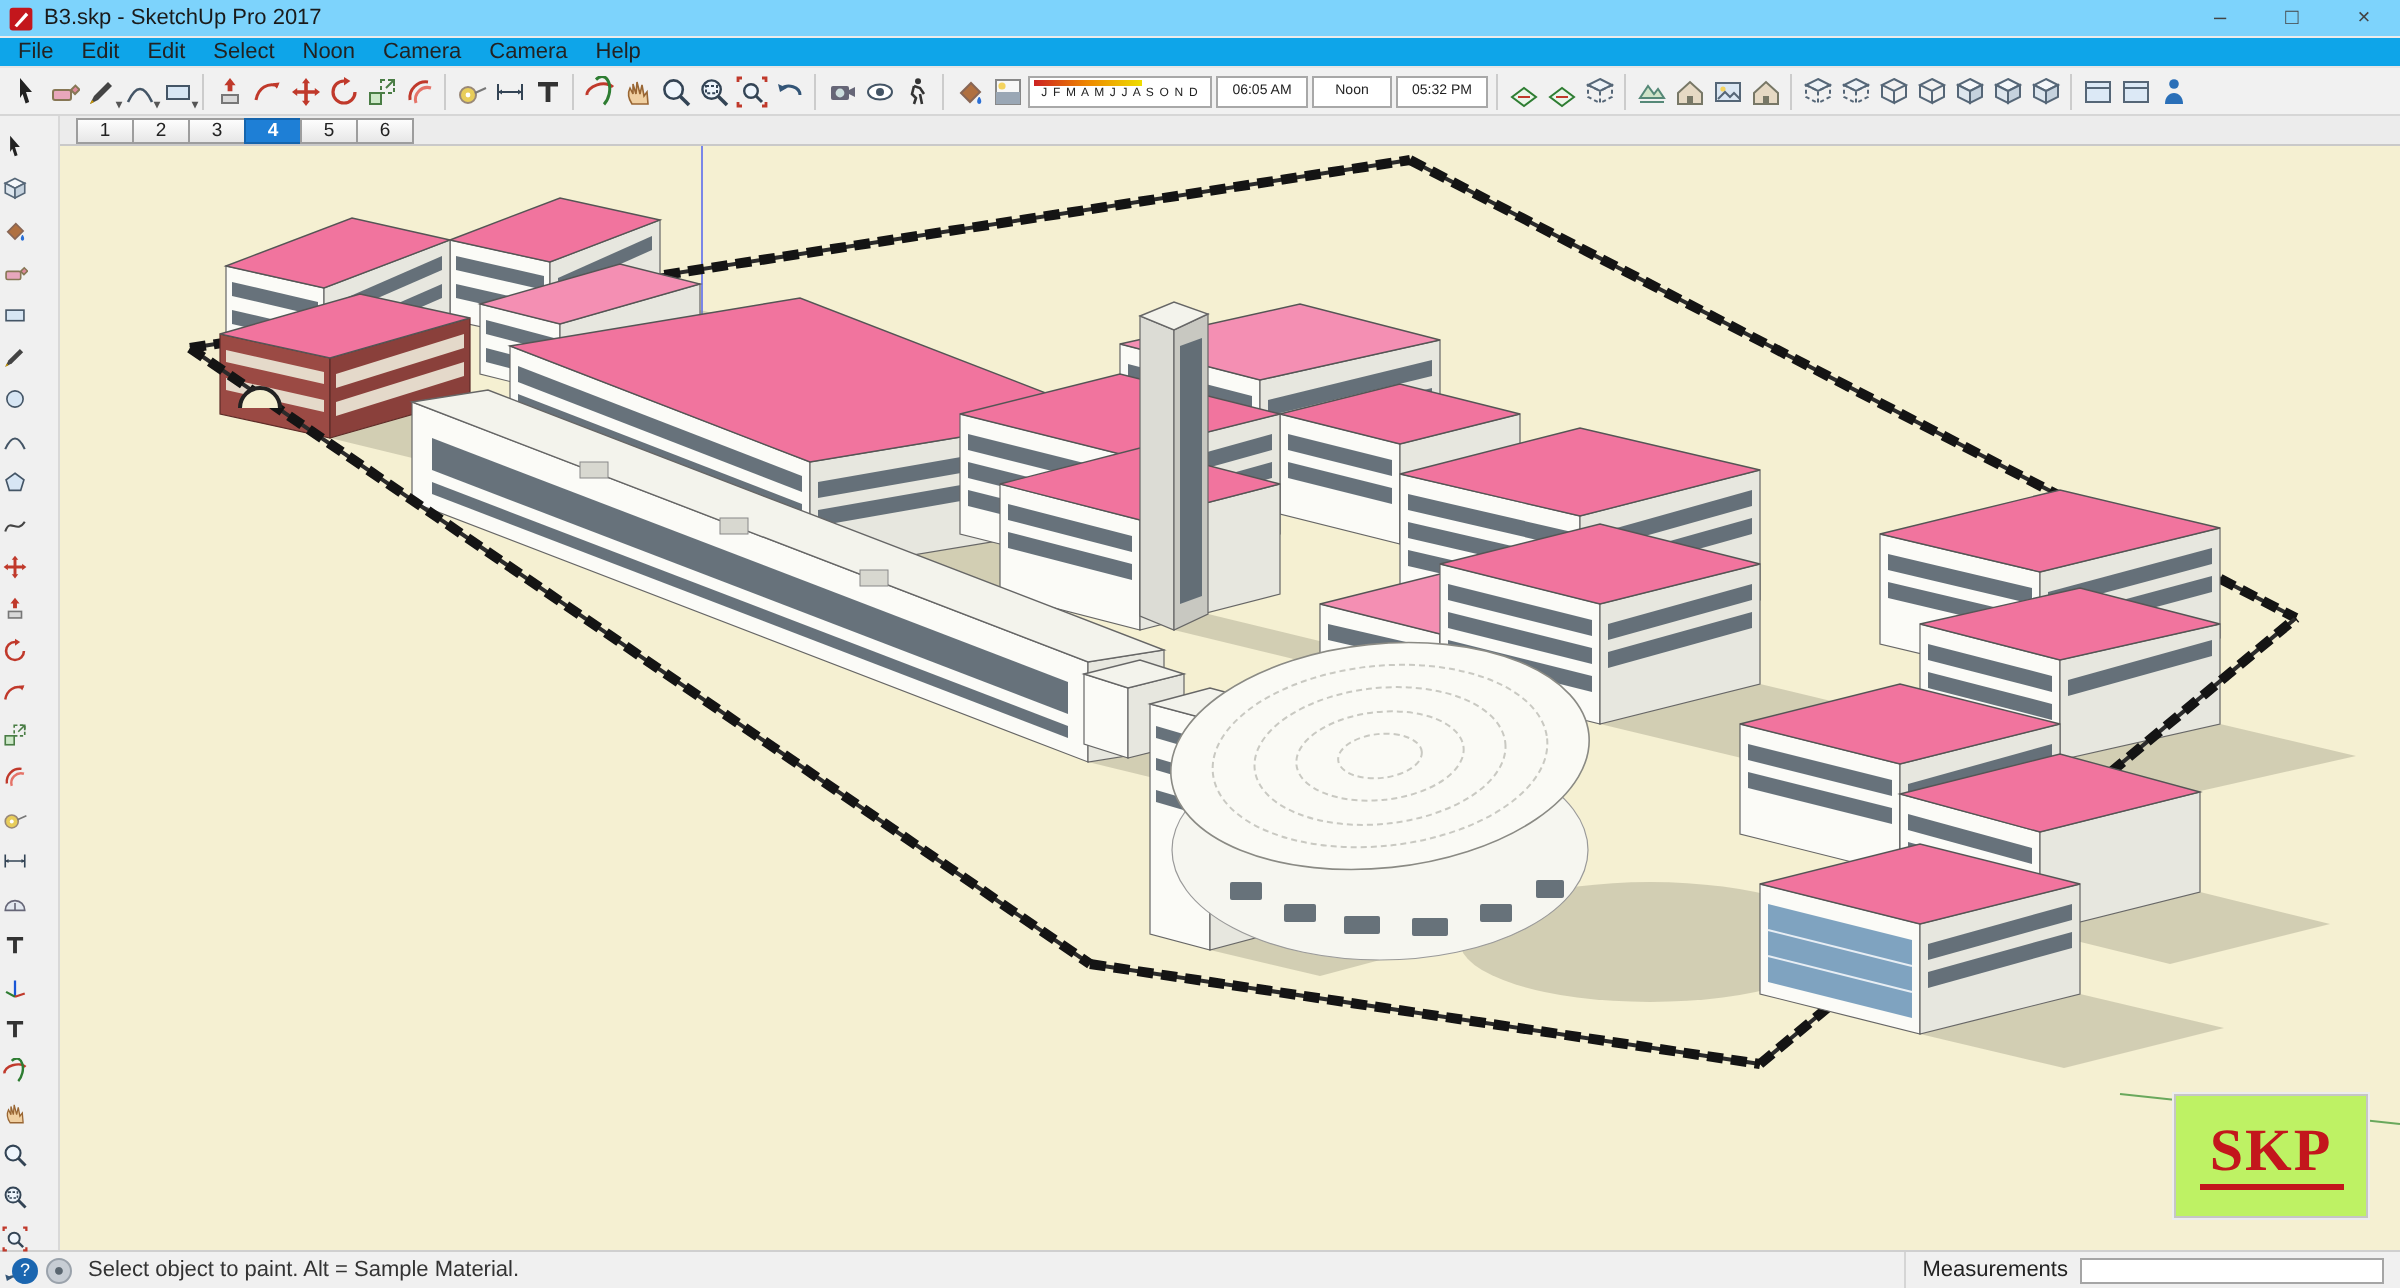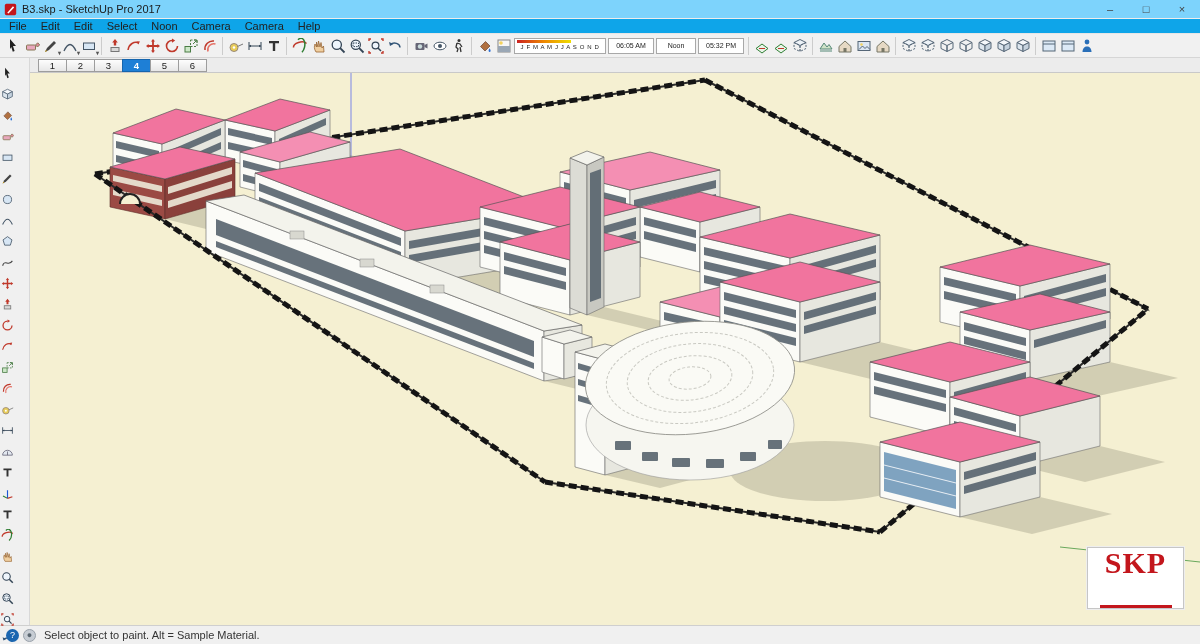--- a/index.html
+++ b/index.html
@@ -61,23 +61,23 @@
   .gw1{fill:#dcdcd5;stroke:#666;stroke-width:.6}
   .gw2{fill:#c8c8c1;stroke:#666;stroke-width:.6}
   .win{fill:#5a6670;opacity:.92}
   .winl{fill:#e9e2d2;opacity:.95}
   .glass{fill:#7fa3c0}
   .fencepost{stroke:#141414;stroke-width:5;stroke-dasharray:8 4;fill:none}
   .fencewall{stroke:#2b2b2b;stroke-width:2;fill:none}
   .rib{fill:none;stroke:#c9c9c2;stroke-width:1;stroke-dasharray:3 2}
 
   
-  .logo{position:absolute;right:16px;bottom:16px;width:97px;height:62px;background:#ffffff;
+  .logo{position:absolute;right:16px;bottom:16px;width:97px;height:62px;background:#bef264;
         border:1px solid #c6c6c6;display:flex;flex-direction:column;align-items:center;
-        justify-content:space-between;box-shadow:0 0 0 1px #eee}
+        justify-content:center;box-shadow:0 0 0 1px #eee}
   .skp{font-family:"Liberation Serif",serif;font-size:30px;font-weight:bold;color:#C3161C;
        letter-spacing:1px;line-height:30px}
   .skpline{width:72px;height:3px;background:#C3161C;margin-top:1px}
 
   
   .statusbar{height:19px;background:#f0f0f0;border-top:1px solid #cfcfcf;
              display:flex;align-items:center;padding:0 4px}
   .sic{width:13px;height:13px;border-radius:50%;display:flex;align-items:center;
        justify-content:center;font-size:9px;margin:0 2px;flex:0 0 auto}
   .sic.help{background:#1b66b0;color:#fff}
@@ -893,13 +893,17 @@
         <div class="skpline"></div>
       </div>
     </div>
   </div>
 </div>
 
 <div class="statusbar">
   <span class="sic help">?</span>
   <span class="sic geo">●</span>
   <span class="hint">Select object to paint. Alt = Sample Material.</span>
+  <div class="measwrap">
+    <span>Measurements</span>
+    <input class="meas" value="" style="">
+  </div>
 </div>
 
 </body></html>

